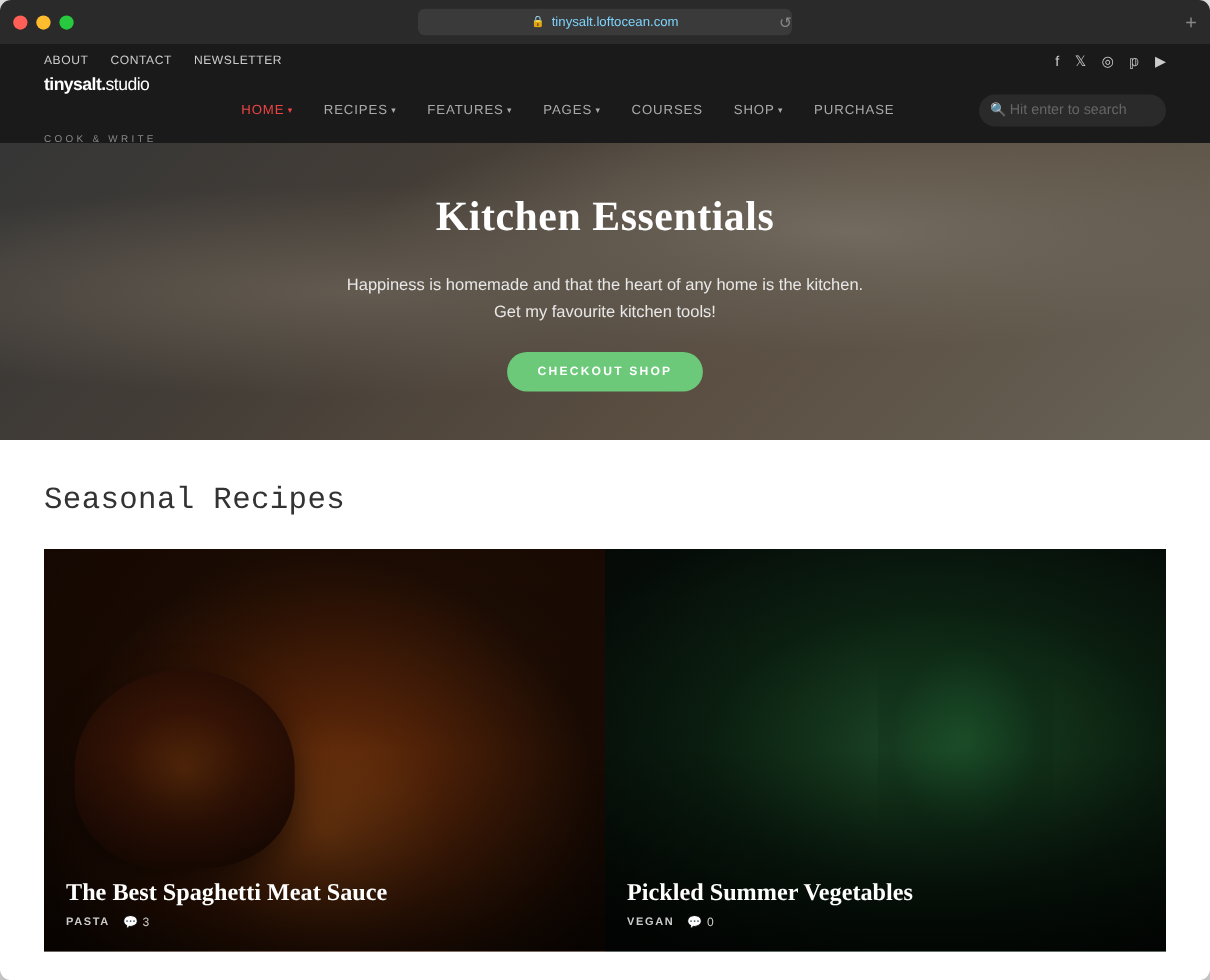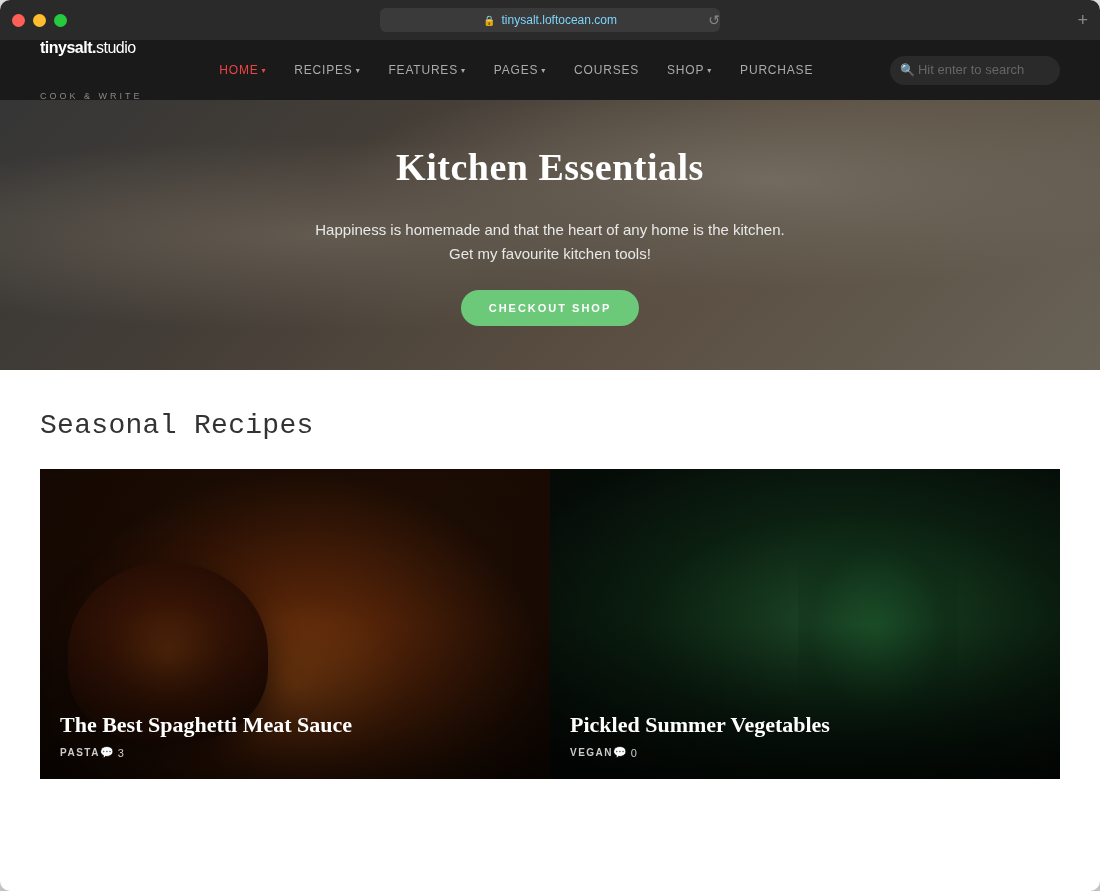--- a/index.html
+++ b/index.html
@@ -55,21 +55,21 @@
     .hero-title { color: #fff; font-size: 38px; font-weight: 600; letter-spacing: 0.5px; margin-bottom: 29px; font-family: Georgia, serif; }
     .hero-subtitle { color: #e8e8e8; font-size: 15px; line-height: 1.6; margin-bottom: 24px; }
     .hero-btn { background: #6cc97a; color: #fff; border: none; border-radius: 30px; padding: 12px 28px; font-size: 11px; letter-spacing: 2px; text-transform: uppercase; font-weight: 600; cursor: pointer; }
 
     
     .seasonal { background: #fff; padding: 40px 40px 0; }
     .seasonal-title { font-size: 28px; font-weight: 400; font-family: Liberation Mono, monospace; color: #333; margin-bottom: 28px; letter-spacing: 0.3px; }
 
     
     .recipe-grid { display: grid; grid-template-columns: 1fr 1fr; gap: 0; }
-    .recipe-card { position: relative; height: 310px; overflow: hidden; cursor: pointer; }
+    .recipe-card { position: relative; height: 366px; overflow: hidden; cursor: pointer; }
     .recipe-card-bg { position: absolute; inset: 0; }
     .card-left-bg { background: 
       radial-gradient(circle at 60% 60%, #8b4513 0%, #6b3410 20%, #3a1a08 50%, #1a0a04 100%),
       linear-gradient(45deg, #2a1505 0%, #5c2e0e 40%, #8b5a2b 80%, #a07040 100%);
     }
     .card-right-bg { background: 
       radial-gradient(circle at 50% 50%, #2d5a3d 0%, #1a3d28 30%, #0d1f14 70%, #060e09 100%),
       linear-gradient(135deg, #0a1a10 0%, #1e4429 40%, #2d6b3a 80%);
     }
     
@@ -77,21 +77,21 @@
       content: ''; position: absolute; inset: 0;
       background: radial-gradient(ellipse at 50% 70%, rgba(139,69,19,0.9) 0%, rgba(80,30,5,0.7) 30%, rgba(20,8,2,0.8) 70%);
     }
     .card-right-bg::before {
       content: ''; position: absolute; inset: 0;
       background: radial-gradient(ellipse at 60% 50%, rgba(30,80,40,0.8) 0%, rgba(10,30,15,0.9) 50%, rgba(5,10,7,0.9) 90%);
     }
     .recipe-card-overlay { position: absolute; inset: 0; background: linear-gradient(to top, rgba(0,0,0,0.7) 0%, rgba(0,0,0,0.1) 50%, transparent 100%); }
     .recipe-card-content { position: absolute; bottom: 0; left: 0; right: 0; padding: 20px; }
     .recipe-title { color: #fff; font-size: 22px; font-weight: 600; font-family: Georgia, serif; margin-bottom: 8px; line-height: 1.2; }
-    .recipe-meta { display: flex; align-items: center; }
+    .recipe-meta { display: flex; align-items: center; gap: 12px; }
     .recipe-category { color: #ccc; font-size: 10px; text-transform: uppercase; letter-spacing: 1.5px; font-weight: 600; }
     .recipe-comments { color: #ccc; font-size: 11px; display: flex; align-items: center; gap: 4px; }
 
     
     .food-decoration { position: absolute; inset: 0; overflow: hidden; }
     .pot-shape { position: absolute; width: 200px; height: 180px; background: radial-gradient(ellipse, #5a2a0a 0%, #3a1505 40%, #1a0803 100%); border-radius: 50% 50% 40% 40%; top: 30%; left: 25%; transform: translateX(-50%); box-shadow: 0 10px 30px rgba(0,0,0,0.5); }
     .jar-shape { position: absolute; width: 160px; height: 200px; background: radial-gradient(ellipse, rgba(30,100,50,0.4) 0%, rgba(10,40,20,0.3) 60%, transparent 100%); border-radius: 20px; top: 20%; right: 20%; }
   </style>
 </head>
 <body>
@@ -105,20 +105,34 @@
       <div class="mac-btn green"></div>
     </div>
     <div class="mac-urlbar">
       <span class="lock-icon">🔒</span>
       <span class="url-text">tinysalt.loftocean.com</span>
     </div>
     <span class="mac-refresh">↺</span>
     <span class="mac-plus">+</span>
   </div>
 
+  <div class="util-bar">
+    <div class="util-bar-left">
+      <a>ABOUT</a>
+      <a>CONTACT</a>
+      <a>NEWSLETTER</a>
+    </div>
+    <div class="util-bar-right">
+      <span>f</span>
+      <span>𝕏</span>
+      <span>◎</span>
+      <span>𝕡</span>
+      <span>▶</span>
+    </div>
+  </div>
 
   <div class="main-nav">
     <div class="logo">
       <div class="logo-name">
         <span>tinysalt.</span>studio
       </div>
       <div class="logo-tagline">COOK &amp; WRITE</div>
     </div>
 
     <div class="nav-links">

